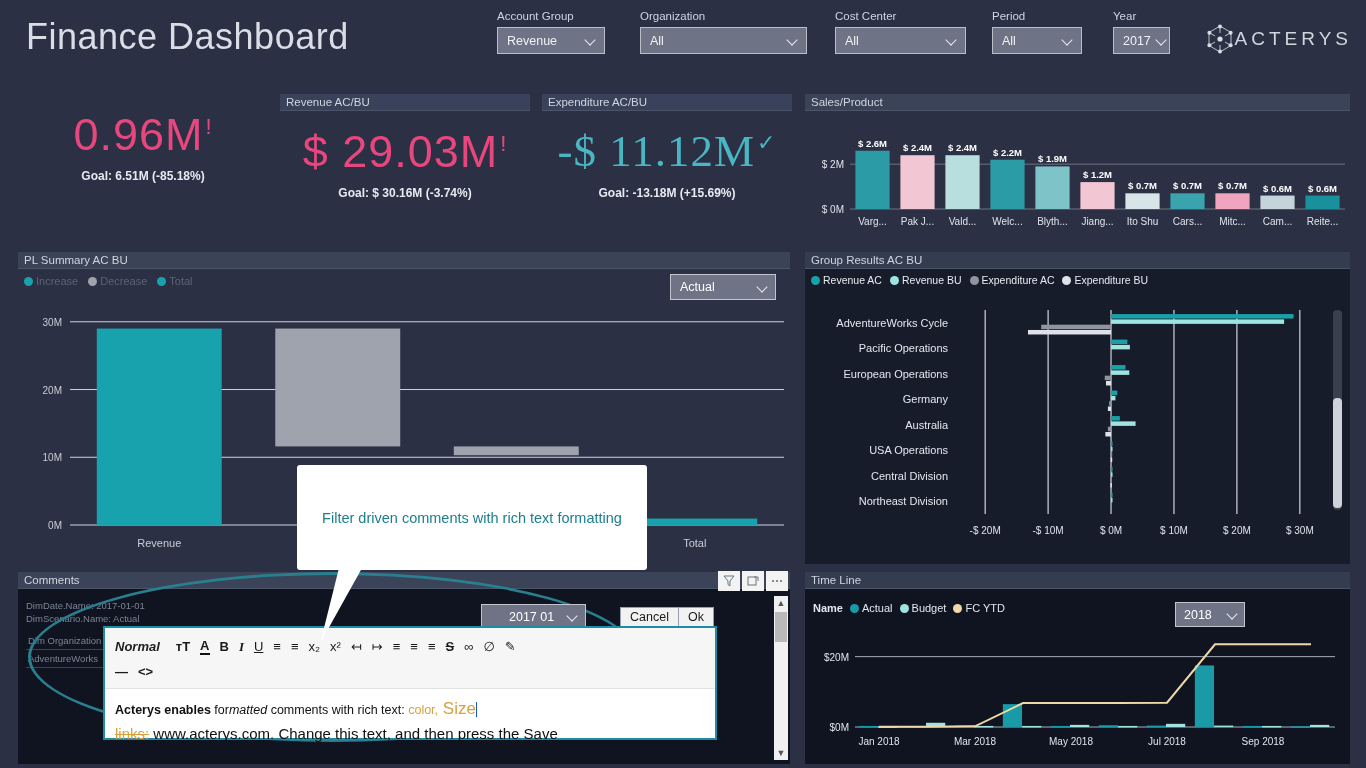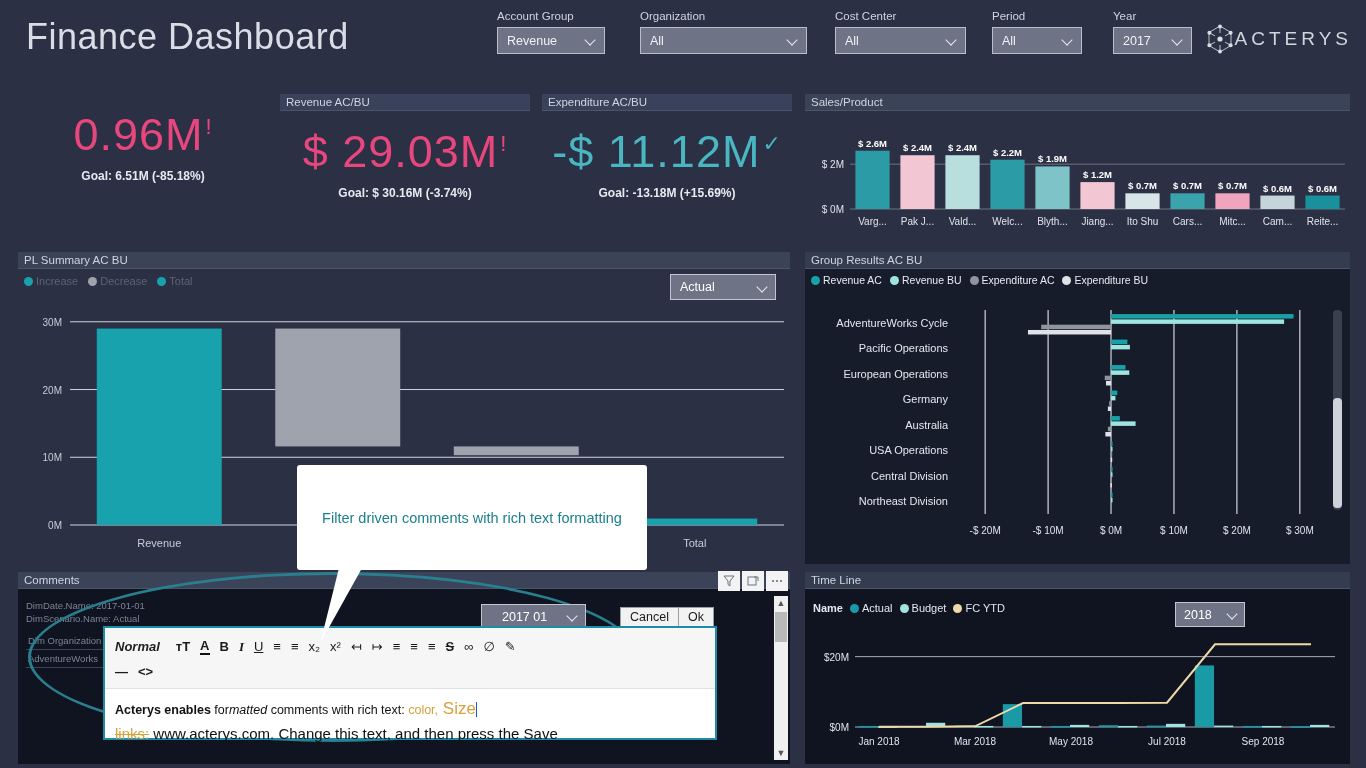--- a/index.html
+++ b/index.html
@@ -110,21 +110,21 @@
   .tb-item { color: #1a1a1a; font-size: 13px; cursor: pointer; display: flex; align-items: center; }
   .tb-normal { font-size: 13px; font-weight: bold; color: #222; margin-right: 6px; font-style: italic; }
   .editor-area { padding: 7px 10px; font-size: 12.5px; color: #111; line-height: 1.55; }
   .ln2 { font-size: 15px; }
   .lk { color: #d8a13c; }
   .caret { display: inline-block; width: 1px; height: 15px; background: #1557d6; vertical-align: -3px; }
 
   .period-slicer {
     position: absolute; left: 481px; top: 604px; width: 105px; height: 25px;
     background: #6e7385; border: 1px solid #c0c5d0; color: #fff; font-size: 12.5px;
-    display: flex; align-items: center; justify-content: space-between; padding: 0 6px 0 20px; cursor: pointer; z-index: 27;
+    display: flex; align-items: center; justify-content: space-between; padding: 0 6px 0 27px; cursor: pointer; z-index: 27;
   }
   .btn-group { position: absolute; left: 620px; top: 607px; display: flex; z-index: 27; }
   .btn { background: #f2f2f2; border: 1px solid #9aa0aa; color: #1b1b1b; font-size: 12.5px; padding: 2px 9px; cursor: pointer; }
   .btn + .btn { border-left: none; }
 
   .cm-rows { position: absolute; left: 8px; top: 28px; width: 600px; color: #7b8496; font-size: 9.5px; }
   .cm-rows .r { padding: 3px 2px; border-bottom: 1px solid #3b4455; }
   .cm-meta { line-height: 1.35; margin-bottom: 6px; }
 
   .vscroll { position: absolute; right: 2px; top: 24px; width: 14px; height: 164px; background: #f0f0f0; z-index: 20; }
@@ -172,21 +172,21 @@
     <div class="filter" style="left:992px;top:10px;">
       <div class="filter-label">Period</div>
       <div class="filter-box" style="width:90px;">
         <span>All</span>
         <span class="chev"></span>
       </div>
     </div>
 
     <div class="filter" style="left:1113px;top:10px;">
       <div class="filter-label">Year</div>
-      <div class="filter-box" style="width:79px;">
+      <div class="filter-box" style="width:57px;">
         <span>2017</span>
         <span class="chev"></span>
       </div>
     </div>
 
     <div class="brand">
       <svg width="30" height="30" viewBox="0 0 30 30">
         <g stroke="#b9c4cc" stroke-width="1" fill="none">
           <polygon points="15,2 26,8.5 26,21.5 15,28 4,21.5 4,8.5"></polygon>
           <line x1="15" y1="2" x2="15" y2="9"></line>
@@ -226,21 +226,21 @@
         <div class="kpi-value" style="color:#e8477e;">
           <span>$ 29.03M</span><span class="mark">!</span>
         </div>
         <div class="kpi-goal">Goal: $ 30.16M (-3.74%)</div>
       </div>
     </div>
 
     <div class="kpi" style="left:524px;width:250px;">
       <div class="panel-title">Expenditure AC/BU</div>
       <div class="kpi-body">
-        <div class="kpi-value" style="color:#49b6c2;">
+        <div class="kpi-value" style="color:#49b6c2;font-family:Liberation Serif, serif;">
           <span>-$ 11.12M</span><span class="mark">✓</span>
         </div>
         <div class="kpi-goal">Goal: -13.18M (+15.69%)</div>
       </div>
     </div>
   </div>
 
   <div class="panel sales">
     <div class="panel-title">Sales/Product</div>
     <div class="sp-plot">

